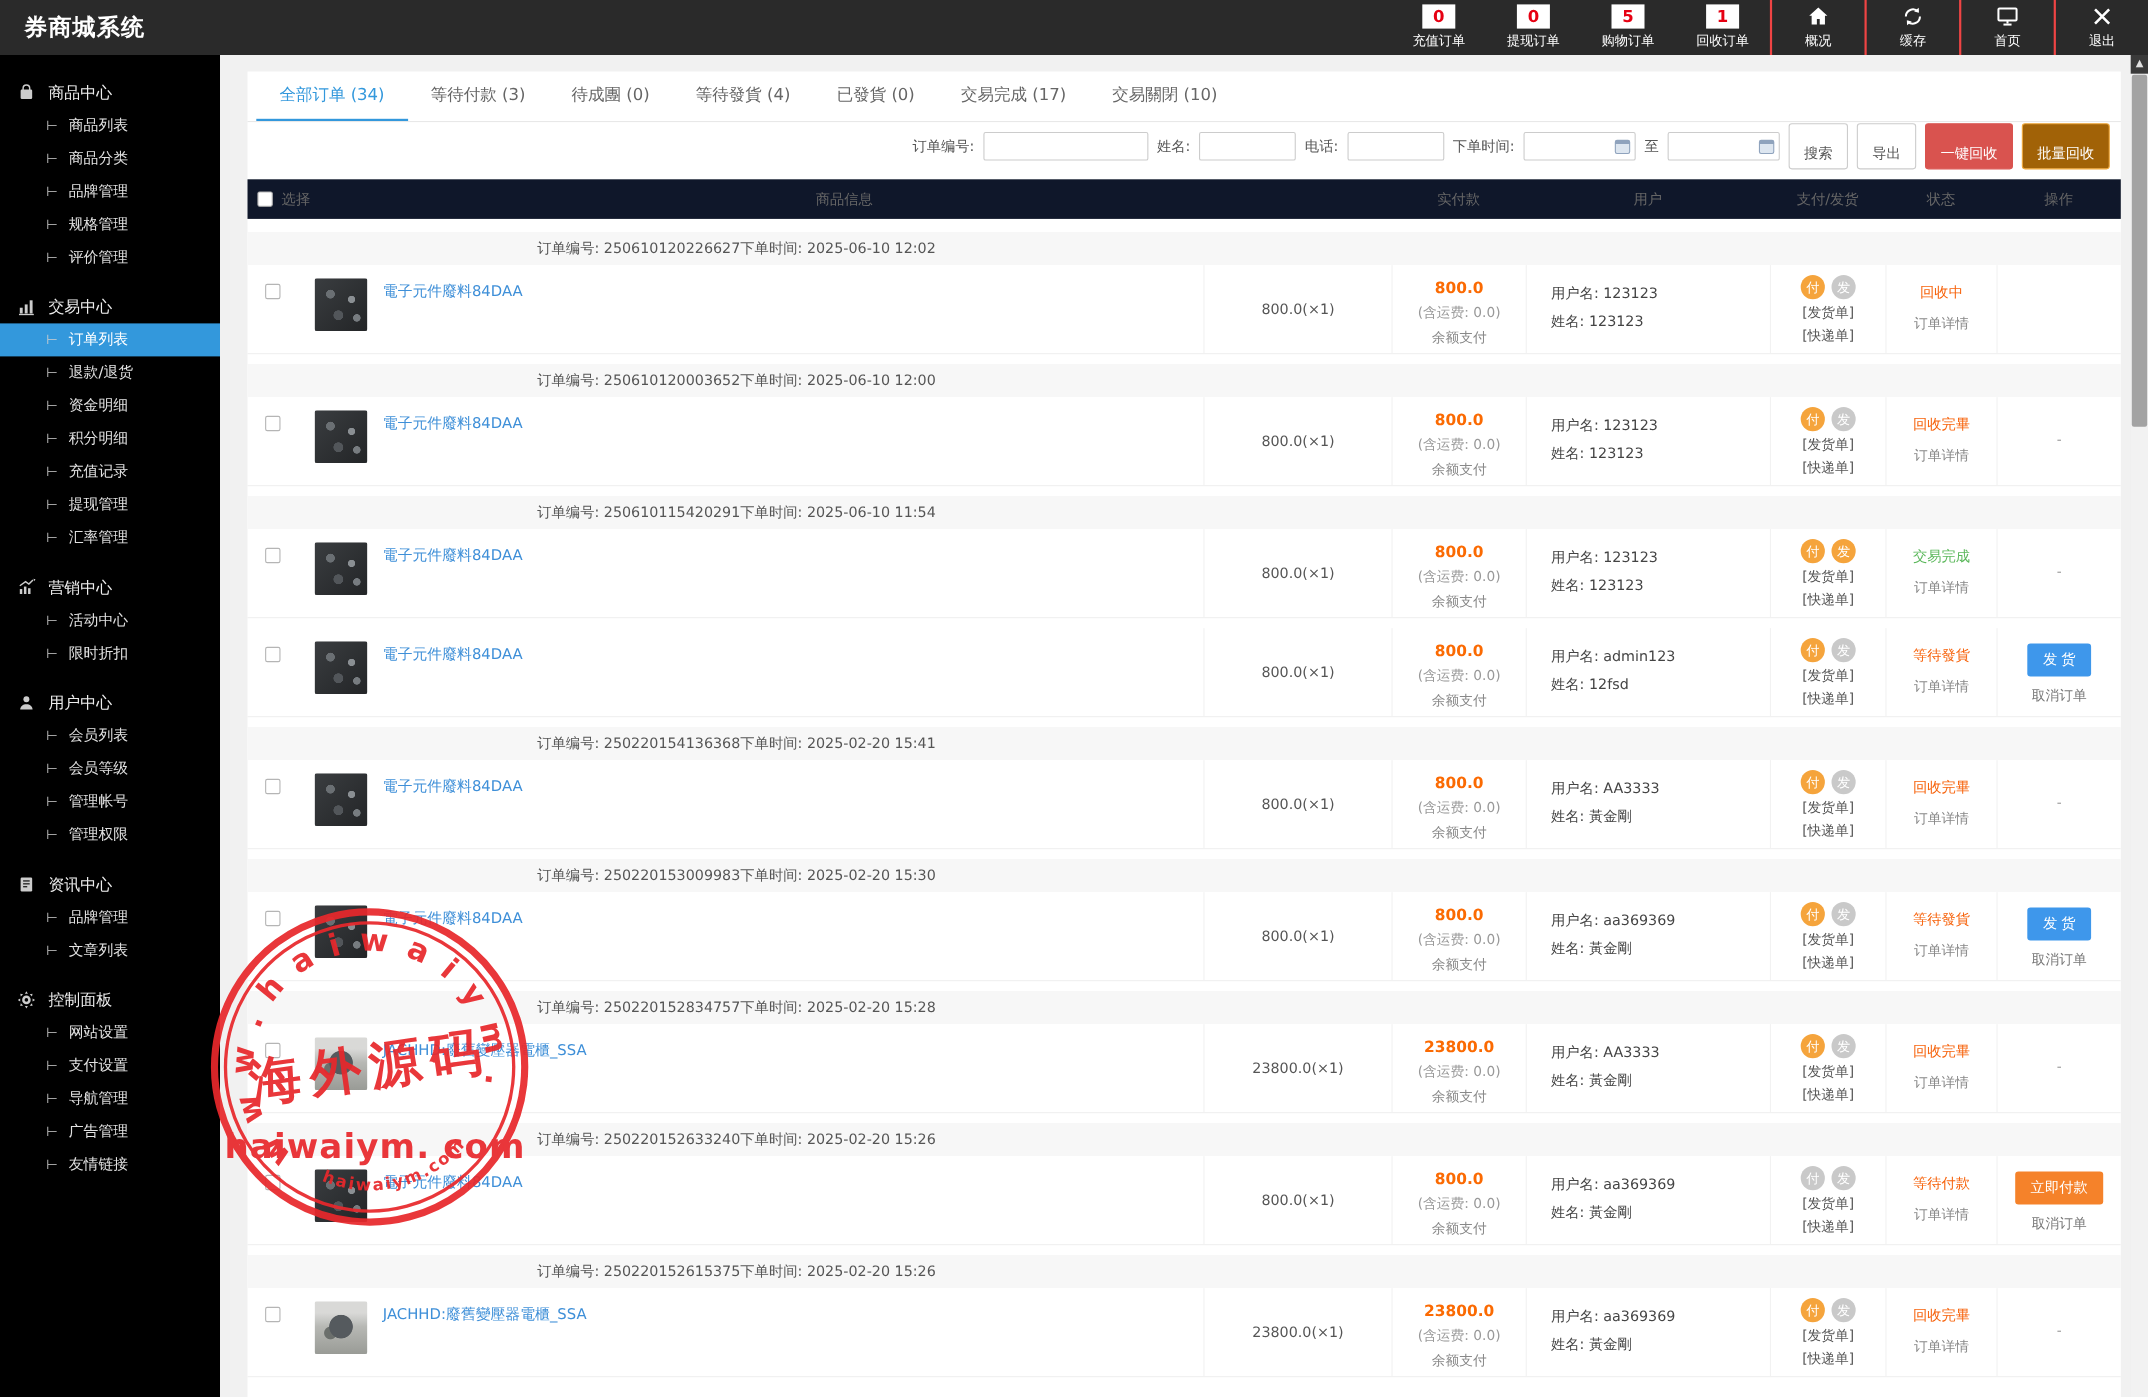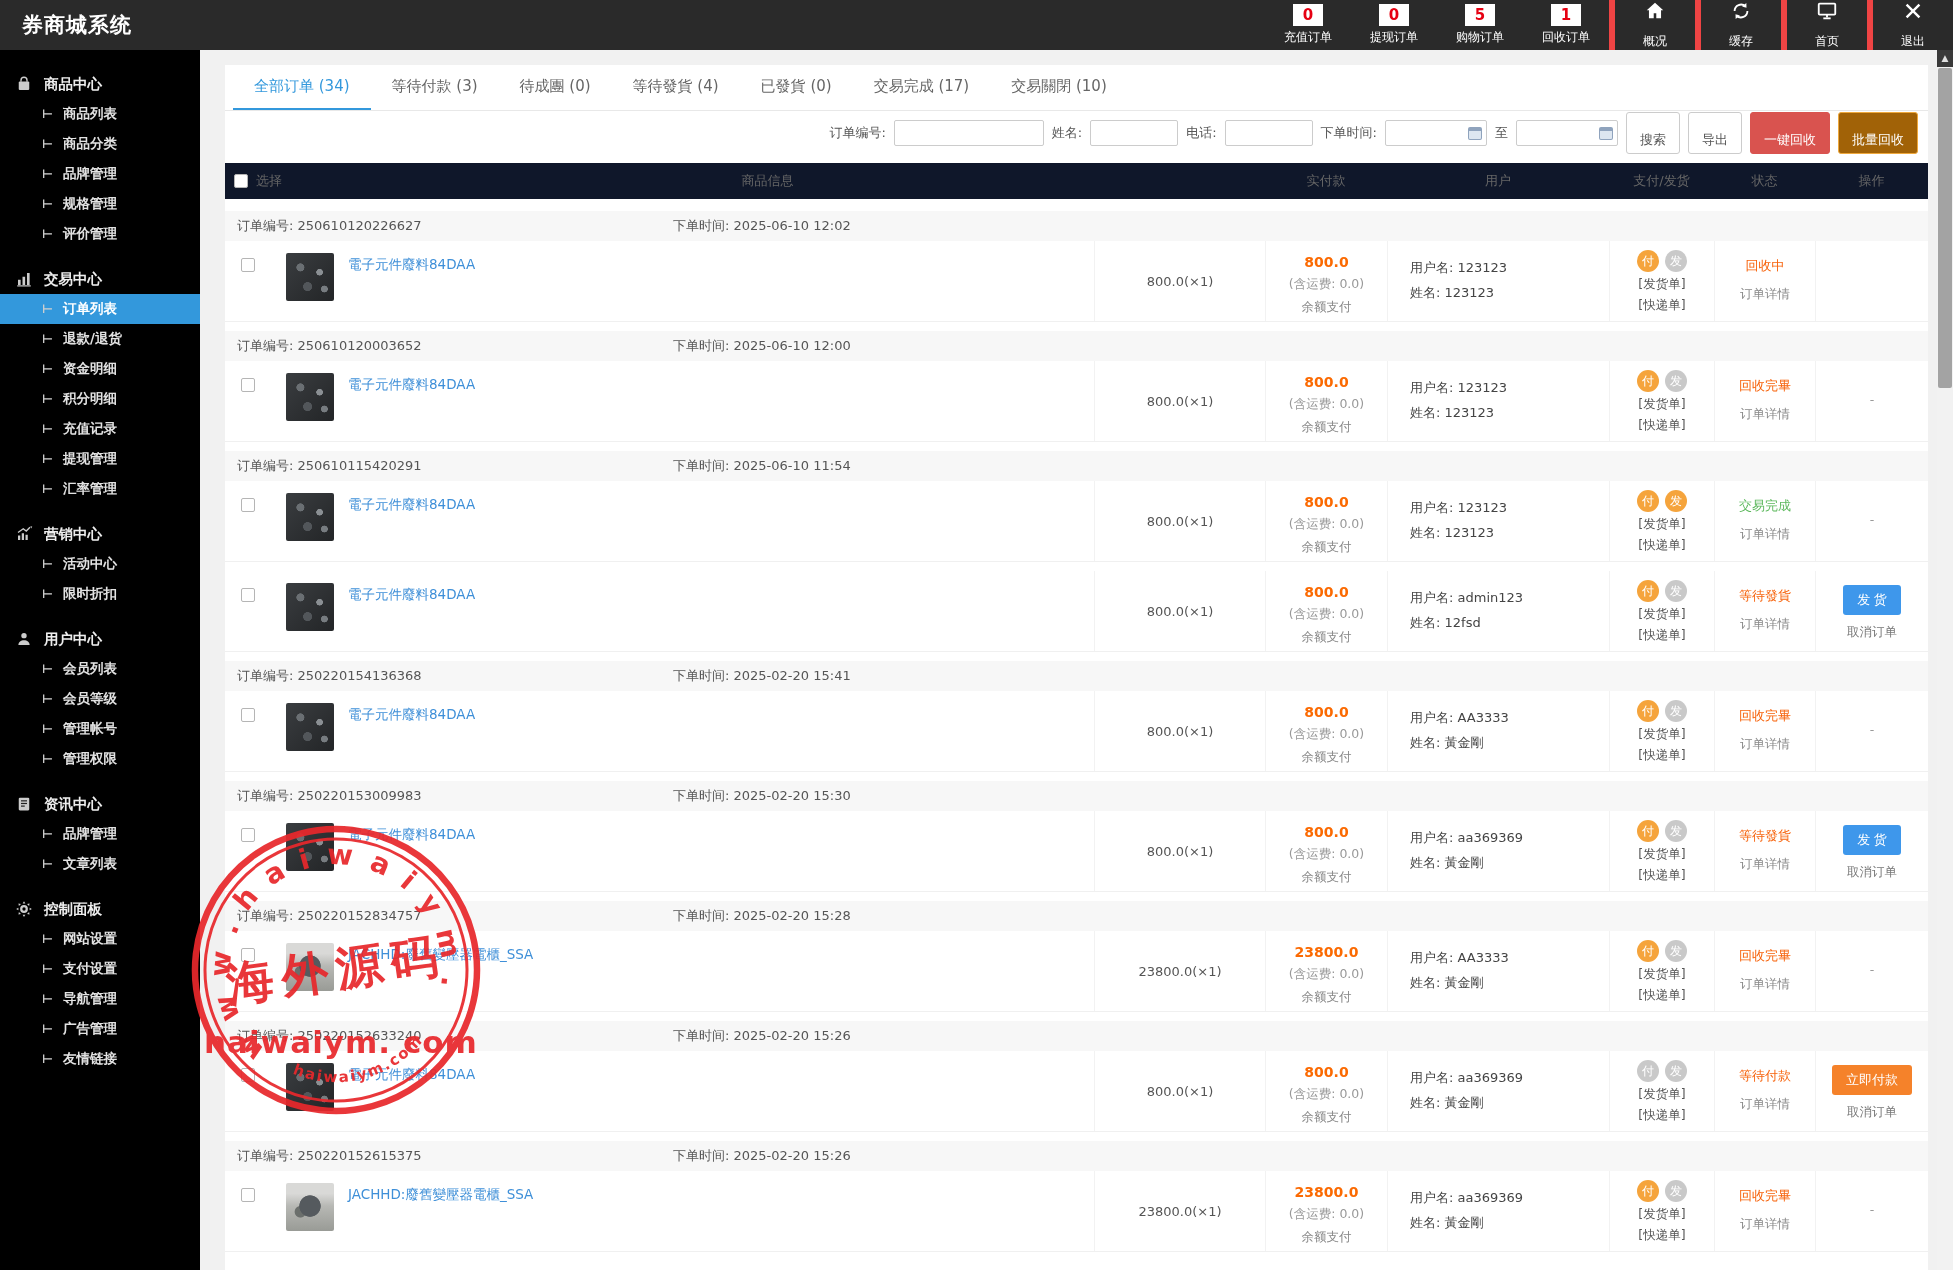--- a/index.html
+++ b/index.html
@@ -9,26 +9,26 @@
 
 
 .header{position:absolute;top:0;left:0;width:1953px;height:50px;background:#2a2a2a;
   display:flex;align-items:center;z-index:30;}
 .title{color:#fff;font-size:21px;font-weight:bold;padding-left:22px;letter-spacing:1px;}
 .hright{margin-left:auto;display:flex;height:50px;align-items:stretch;}
 .hbadge{width:86px;display:flex;flex-direction:column;align-items:center;justify-content:center;cursor:pointer;}
 .hnum{min-width:30px;height:22px;background:#fff;color:#e60012;font-weight:bold;font-size:15px;
   line-height:22px;text-align:center;padding:0 4px;}
 .hlab{color:#fff;font-size:12px;margin-top:3px;white-space:nowrap;}
-.hicon{width:86px;border-left:6px solid #ef4444;display:flex;flex-direction:column;align-items:center;
-  justify-content:space-between;color:#fff;cursor:pointer;}
+.hicon{width:86px;border-left:2px solid #ef4444;display:flex;flex-direction:column;align-items:center;
+  justify-content:center;color:#fff;cursor:pointer;}
 .hicon svg{width:22px;height:22px;display:block;}
 
 
-.sidebar{position:absolute;top:50px;left:0;width:200px;height:1220px;background:#000;z-index:20;padding-top:4px;font-weight:bold;}
+.sidebar{position:absolute;top:50px;left:0;width:200px;height:1220px;background:#000;z-index:20;padding-top:4px;}
 .sec{margin-top:15px;}
 .sec-head{display:flex;align-items:center;color:#ededed;font-size:14.5px;height:30px;padding-left:15px;gap:11px;cursor:pointer;}
 .sec-head .ic{width:18px;height:18px;display:inline-block;}
 .sec-head .ic svg{width:18px;height:18px;display:block;}
 .sub{height:30px;display:flex;align-items:center;color:#e2e2e2;font-size:13.5px;padding-left:42px;gap:10px;cursor:pointer;white-space:nowrap;}
 .sub .tick{font-size:12px;color:#cfcfcf;}
 .sub.active{background:#3398dc;color:#fff;}
 
 
 .main{position:absolute;top:50px;left:200px;width:1737px;height:1220px;background:#f1f1f1;overflow:hidden;}
@@ -58,21 +58,21 @@
 .thead{display:grid;grid-template-columns:45px 995px 122px 222px 105px 101px 1fr;height:36px;
   align-items:center;background:#0f172a;color:#666;font-size:13px;margin-top:8px;}
 .th{text-align:center;}
 .th-sel{display:flex;align-items:center;gap:8px;padding-left:9px;width:80px;white-space:nowrap;}
 .checkbox{width:14px;height:14px;border:1px solid #b5b5b5;border-radius:2px;background:#fff;
   display:inline-block;flex:none;cursor:pointer;}
 
 
 .order{margin-top:9px;}
 .order:first-child{margin-top:12px;}
-.order-head{height:30px;background:#f7f7f7;display:flex;align-items:center;font-size:13px;color:#555;}
+.order-head{height:30px;background:#f7f7f7;display:flex;align-items:center;font-size:13px;color:#555;text-align:right;}
 .oh-no{padding-left:12px;width:448px;flex:none;}
 .order-row{display:grid;grid-template-columns:45px 824px 171px 122px 222px 105px 101px 1fr;
   min-height:80px;border-bottom:1px solid #f0f0f0;font-size:13px;}
 .cell{min-height:80px;}
 .c-sel{display:flex;justify-content:center;padding-top:17px;}
 .c-prod{display:flex;gap:14px;padding:12px 0 0 16px;}
 .thumb{width:48px;height:48px;flex:none;border-radius:2px;}
 .thumb.dark{background-image:
   radial-gradient(circle at 30% 30%, #6a6f73 0 8%, transparent 9%),
   radial-gradient(circle at 70% 40%, #8a8f93 0 7%, transparent 8%),

